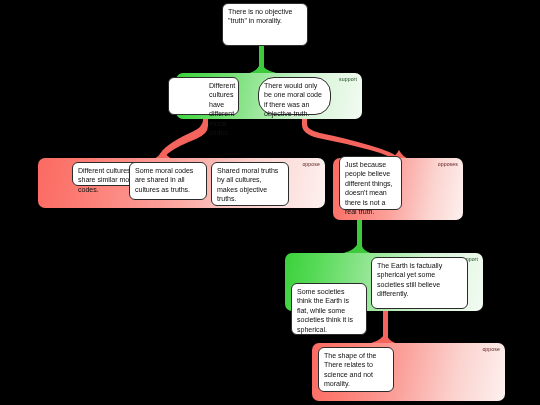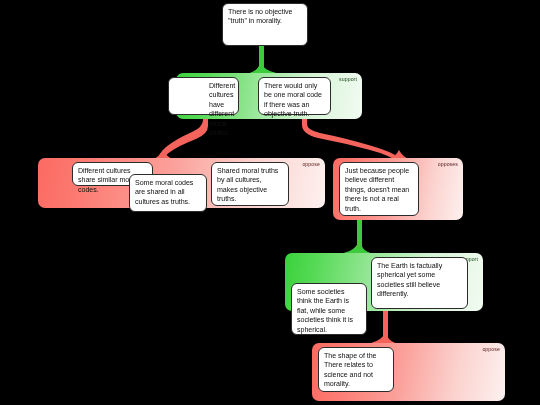--- a/index.html
+++ b/index.html
@@ -84,41 +84,41 @@
   <div class="node" style="left:222px;top:3px;width:86px;height:43px;">
     <span>There is no objective "truth" in morality.</span>
   </div>
 
   <div class="group support" style="left:176px;top:73px;width:186px;height:46px;">
     <span class="group-label">support</span>
   </div>
   <div class="node" style="left:168px;top:77px;width:71px;height:38px;padding-left:40px;">
     <span>Different cultures have different moral codes.</span>
   </div>
-  <div class="node" style="left:258px;top:77px;width:73px;height:38px;">
+  <div class="node" style="left:258px;top:77px;width:73px;height:38px;border-radius:16px;">
     <span>There would only be one moral code if there was an objective truth.</span>
   </div>
 
   <div class="group oppose" style="left:38px;top:158px;width:287px;height:50px;">
     <span class="group-label">oppose</span>
   </div>
   <div class="node" style="left:60px;top:162px;width:81px;height:24px;margin-left:12px;">
     <span>Different cultures share similar moral codes.</span>
   </div>
-  <div class="node" style="left:129px;top:162px;width:78px;height:38px;margin-top:12px;">
+  <div class="node" style="left:129px;top:162px;width:78px;height:38px;">
     <span>Some moral codes are shared in all cultures as truths.</span>
   </div>
   <div class="node" style="left:211px;top:162px;width:78px;height:44px;">
     <span>Shared moral truths by all cultures, makes objective truths.</span>
   </div>
 
   <div class="group oppose" style="left:333px;top:158px;width:130px;height:62px;">
     <span class="group-label">opposes</span>
   </div>
-  <div class="node" style="left:339px;top:162px;width:80px;height:54px;">
+  <div class="node" style="left:339px;top:156px;width:63px;height:54px;">
     <span>Just because people believe different things, doesn't mean there is not a real truth.</span>
   </div>
 
   <div class="group support" style="left:285px;top:253px;width:198px;height:58px;">
     <span class="group-label">support</span>
   </div>
   <div class="node" style="left:291px;top:257px;width:76px;height:52px;margin-top:26px;">
     <span>Some societies think the Earth is flat, while some societies think it is spherical.</span>
   </div>
   <div class="node" style="left:371px;top:257px;width:97px;height:52px;">

